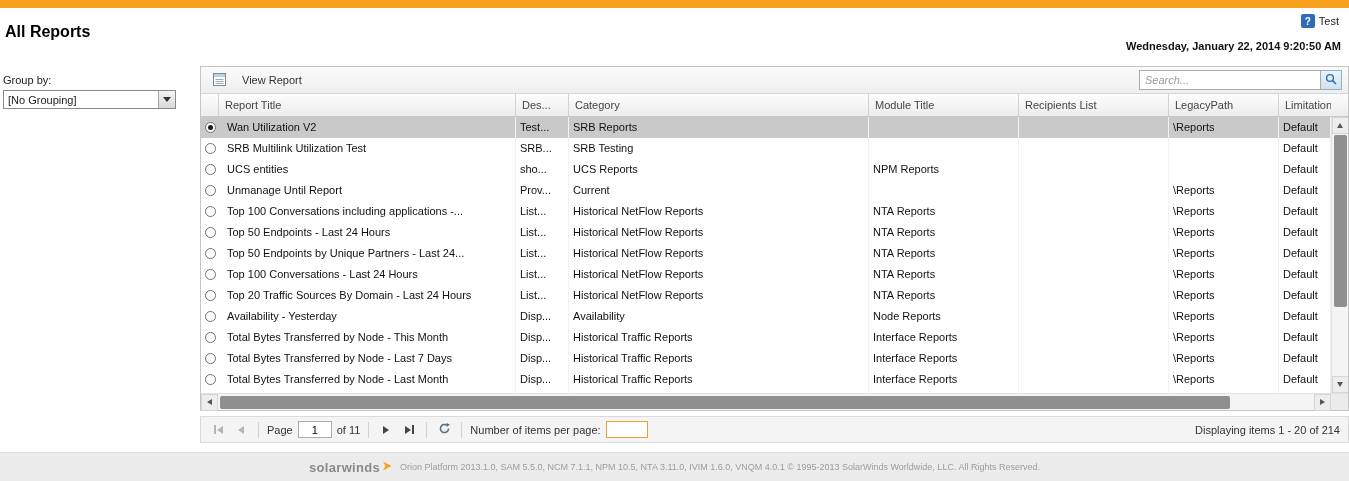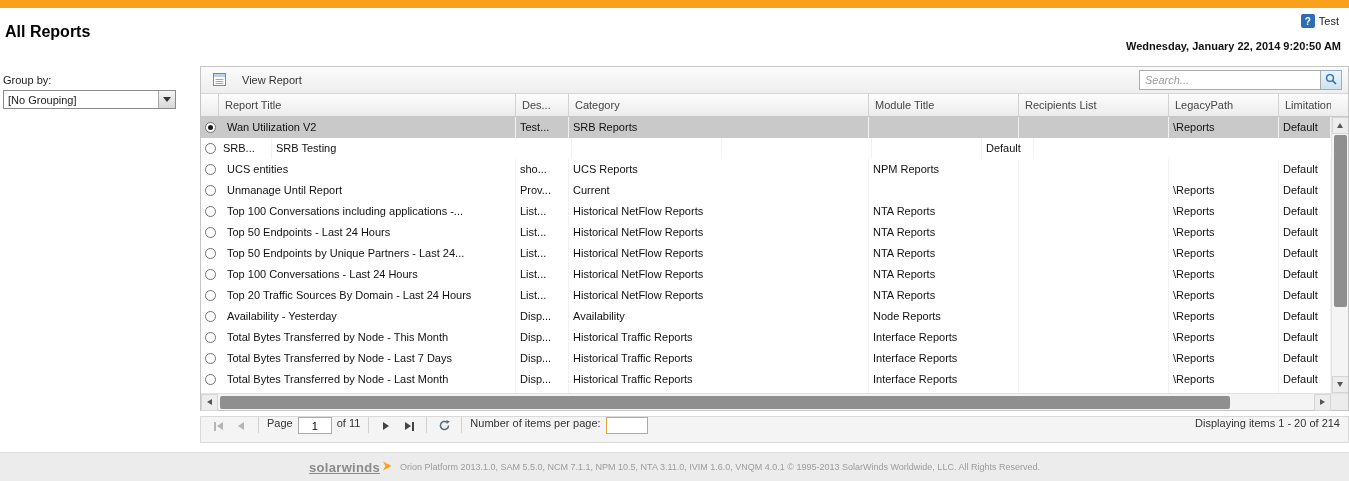--- a/index.html
+++ b/index.html
@@ -70,36 +70,36 @@
   #vthumb { flex:none; width:13px; height:172px; margin-top:1px; background:#8F8F8F; border-radius:2px; cursor:pointer; }
   .vspacer { flex:1; }
   #hscroll-row { flex:none; height:17px; display:flex; border-top:1px solid #E2E2E2; }
   #hscroll { width:1130px; background:#F4F4F4; display:flex; align-items:center; }
   #hthumb { flex:none; height:13px; width:1010px; margin-left:2px; background:#8F8F8F; border-radius:2px; cursor:pointer; }
   .hspacer { flex:1; }
   #scroll-corner { width:17px; background:#ECECEC; }
 
   
   #pager { position:absolute; left:200px; top:416px; width:1149px; height:27px; background:#F4F4F4;
-           border:1px solid #D9D9D9; display:flex; align-items:flex-start; padding:0 8px; gap:5px; color:#333; }
+           border:1px solid #D9D9D9; display:flex; align-items:center; padding:0 8px; gap:5px; color:#333; }
   .pbtn { width:18px; height:18px; display:flex; align-items:center; justify-content:center; gap:1px; cursor:pointer; color:#444; }
   .pbtn.disabled { color:#B5B5B5; }
   .pbar { width:2px; height:9px; background:currentColor; }
   .ptri-l { width:0;height:0;border-top:4.5px solid transparent;border-bottom:4.5px solid transparent;border-right:6px solid currentColor; }
   .ptri-r { width:0;height:0;border-top:4.5px solid transparent;border-bottom:4.5px solid transparent;border-left:6px solid currentColor; }
   .psep { width:1px; height:16px; background:#D2D2D2; margin:0 3px; }
   #page-input { width:34px; height:17px; border:1px solid #ABABAB; text-align:center; font-size:11px; font-family:inherit; }
   #items-per-page-input { width:34px; height:17px; border:1px solid #E5A23C; text-align:center; font-size:11px; font-family:inherit;padding-left:40px; }
   #displaying-label { margin-left:auto; color:#333; }
 
   
   #footer-band { position:absolute; left:0; top:452px; width:1349px; height:29px; background:#ECECEC;
                  border-top:1px solid #DDDDDD; display:flex; align-items:center; justify-content:center; gap:7px; }
   #footer-logo { display:flex; align-items:center; gap:1px; }
-  #footer-logo-text { font-size:13px; font-weight:bold; color:#8A8A8A; letter-spacing:0.3px;text-decoration:underline; }
+  #footer-logo-text { font-size:13px; font-weight:bold; color:#8A8A8A; letter-spacing:0.3px; }
   #footer-text { font-size:9px; color:#9B9B9B; }
 </style>
 </head>
 <body>
 
 <div id="brand-bar"></div>
 
 <div id="page-header">
   <div id="page-title">All Reports</div>
   <div id="help-button">
@@ -172,20 +172,21 @@
           <div class="cell col-module"></div>
           <div class="cell col-recip"></div>
           <div class="cell col-legacy">\Reports</div>
           <div class="cell col-limit">Default</div>
         </div>
 
         <div class="grid-row">
           <div class="cell col-radio">
             <span class="radio"></span>
           </div>
+          <div class="cell col-title">SRB Multilink Utilization Test</div>
           <div class="cell col-desc">SRB...</div>
           <div class="cell col-cat">SRB Testing</div>
           <div class="cell col-module"></div>
           <div class="cell col-recip"></div>
           <div class="cell col-legacy"></div>
           <div class="cell col-limit">Default</div>
         </div>
 
         <div class="grid-row">
           <div class="cell col-radio">

